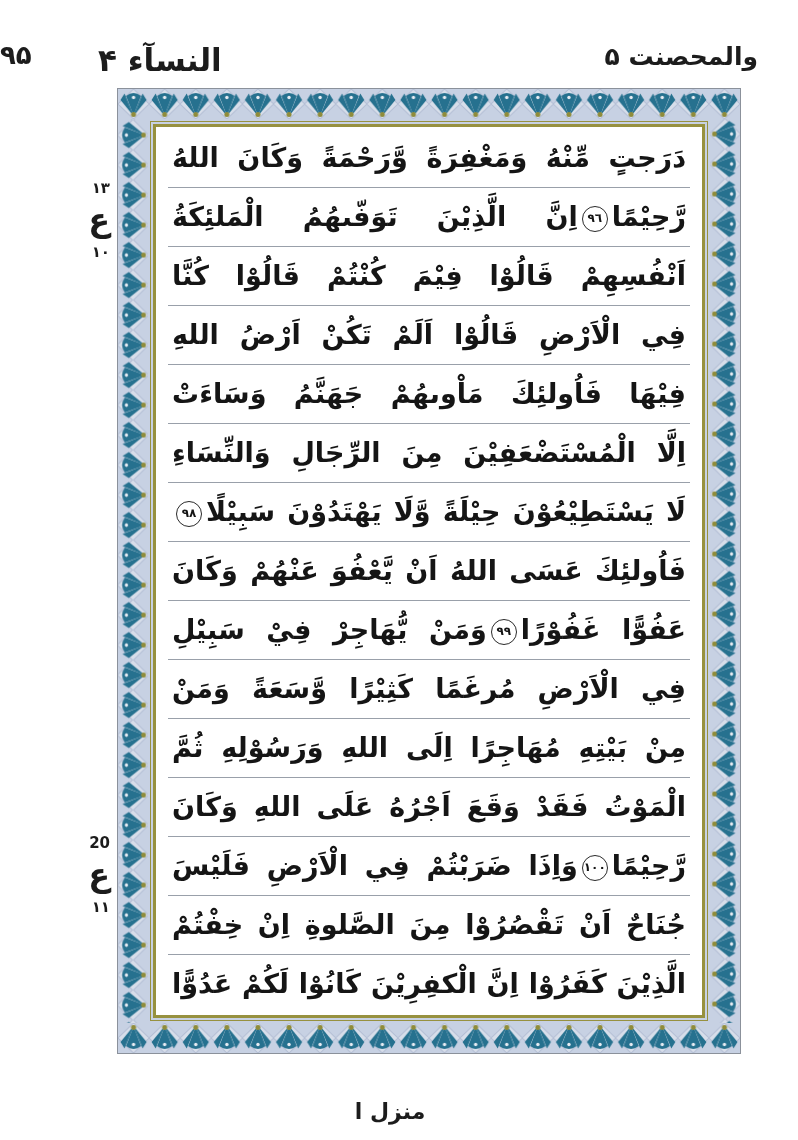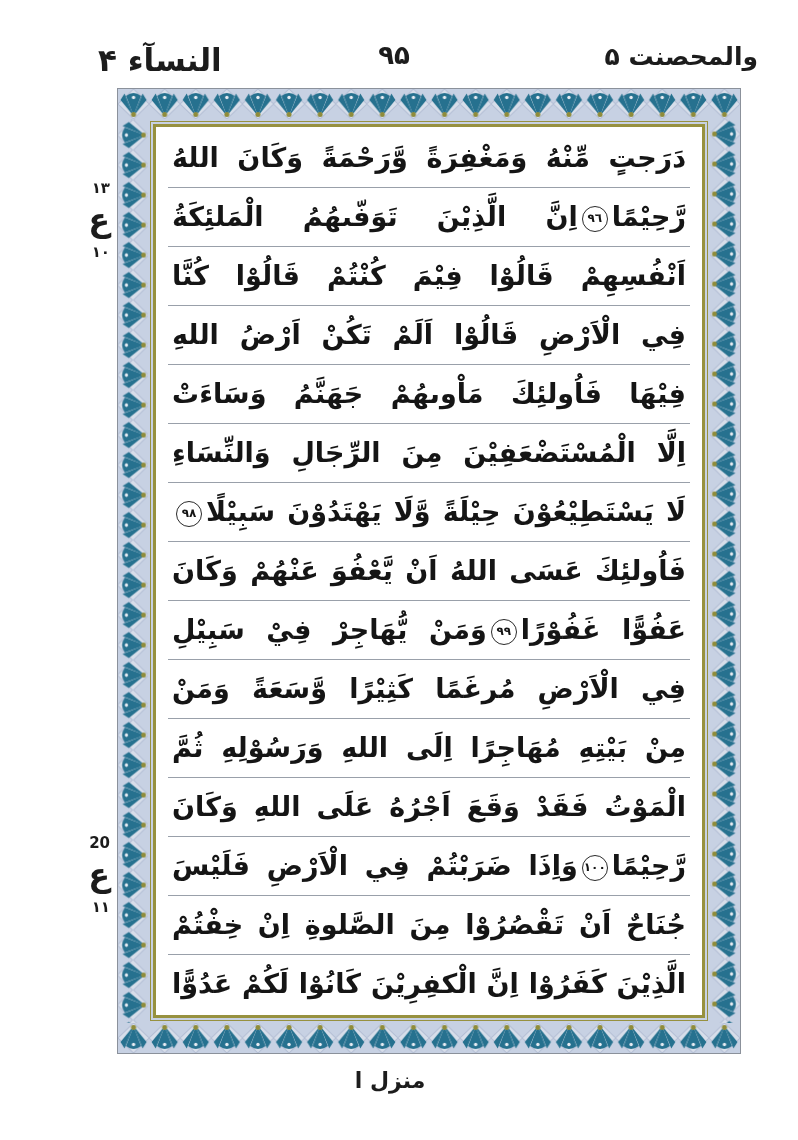--- a/index.html
+++ b/index.html
@@ -2,21 +2,21 @@
 <html lang="ar"><head>
 <meta charset="utf-8">
 <style>
   * { margin:0; padding:0; box-sizing:border-box; }
   html,body { width:798px; height:1140px; background:#ffffff; overflow:hidden; }
   body { font-family:"DejaVu Sans", sans-serif; color:#1c1c1c; position:relative; }
 
   
   .page-header { position:absolute; top:38px; left:0; width:798px; height:44px; }
   .juz-name   { position:absolute; right:40px;  top:4px; font-size:25px; font-weight:bold; direction:rtl; }
-  .page-number{ position:absolute; left:0; right:10px; top:2px; text-align:center; font-size:26px; font-weight:bold; }
+  .page-number{ position:absolute; left:0; right:10px; top:2px; text-align:left; font-size:26px; font-weight:bold; }
   .surah-name { position:absolute; left:98px; top:4px; font-size:31px; font-weight:bold; direction:rtl; }
 
   
   .ruku-marker { position:absolute; width:46px; direction:rtl; }
   .ruku-1 { left:64px; top:178px; }
   .ruku-2 { left:64px; top:833px; }
   .ruku-top, .ruku-bottom { font-size:15px; font-weight:bold; line-height:20px; }
   .ruku-ain { font-size:32px; font-weight:bold; line-height:44px; }
 
   
@@ -39,21 +39,21 @@
                  overflow:hidden; padding:0 4px; color:#151515; }
   .mushaf-line:not(:last-child) { border-bottom:1px solid #99a0aa; }
   .ayah-text { white-space:normal; }
   .ayah-marker { display:inline-block; width:26px; height:26px; border:1.5px solid #2a2a2a;
                  border-radius:50%; font-size:12px; font-weight:bold; line-height:23px;
                  text-align:right; text-align-last:center; vertical-align:middle;
                  margin:0 4px; letter-spacing:-1px; direction:rtl; }
 
   
   .page-footer { position:absolute; left:0; top:1068px; width:798px; text-align:center; }
-  .manzil { display:inline-block; font-size:22px; font-weight:bold; direction:rtl; margin-left:-18px; }
+  .manzil { display:inline-block; font-size:22px; font-weight:bold; direction:rtl; margin-left:-18px;margin-top:31px; }
 </style>
 </head>
 <body>
 
 <div class="page">
 
   <header class="page-header">
     <div class="juz-name">والمحصنت ۵</div>
     <div class="page-number">۹۵</div>
     <div class="surah-name">النسآء ۴</div>

